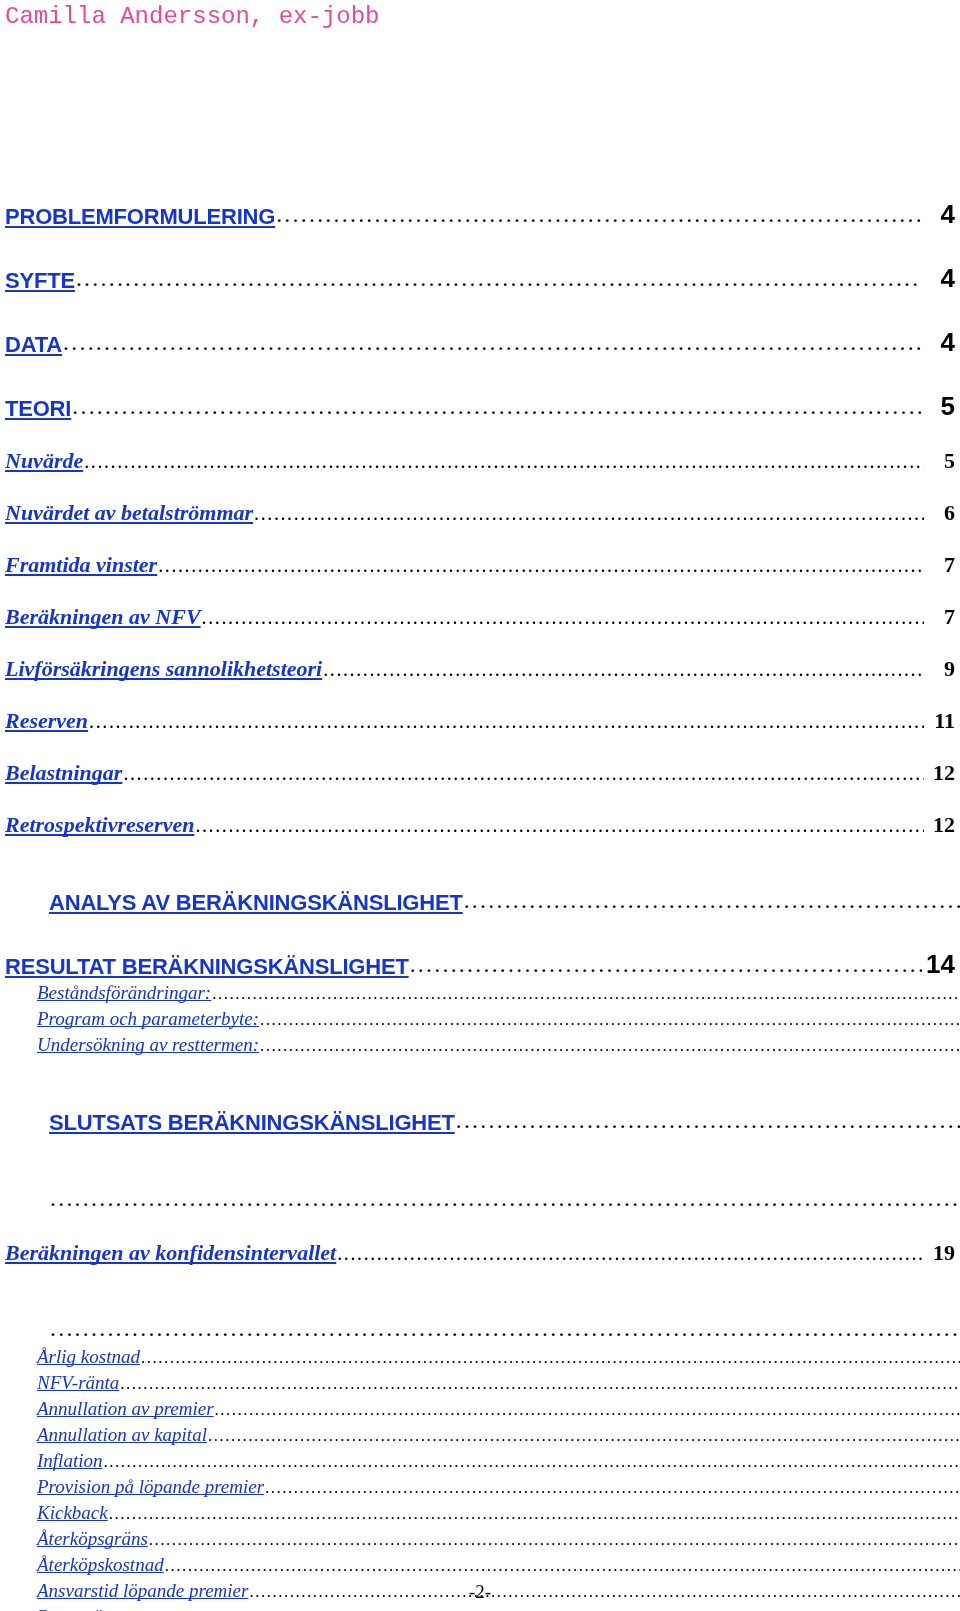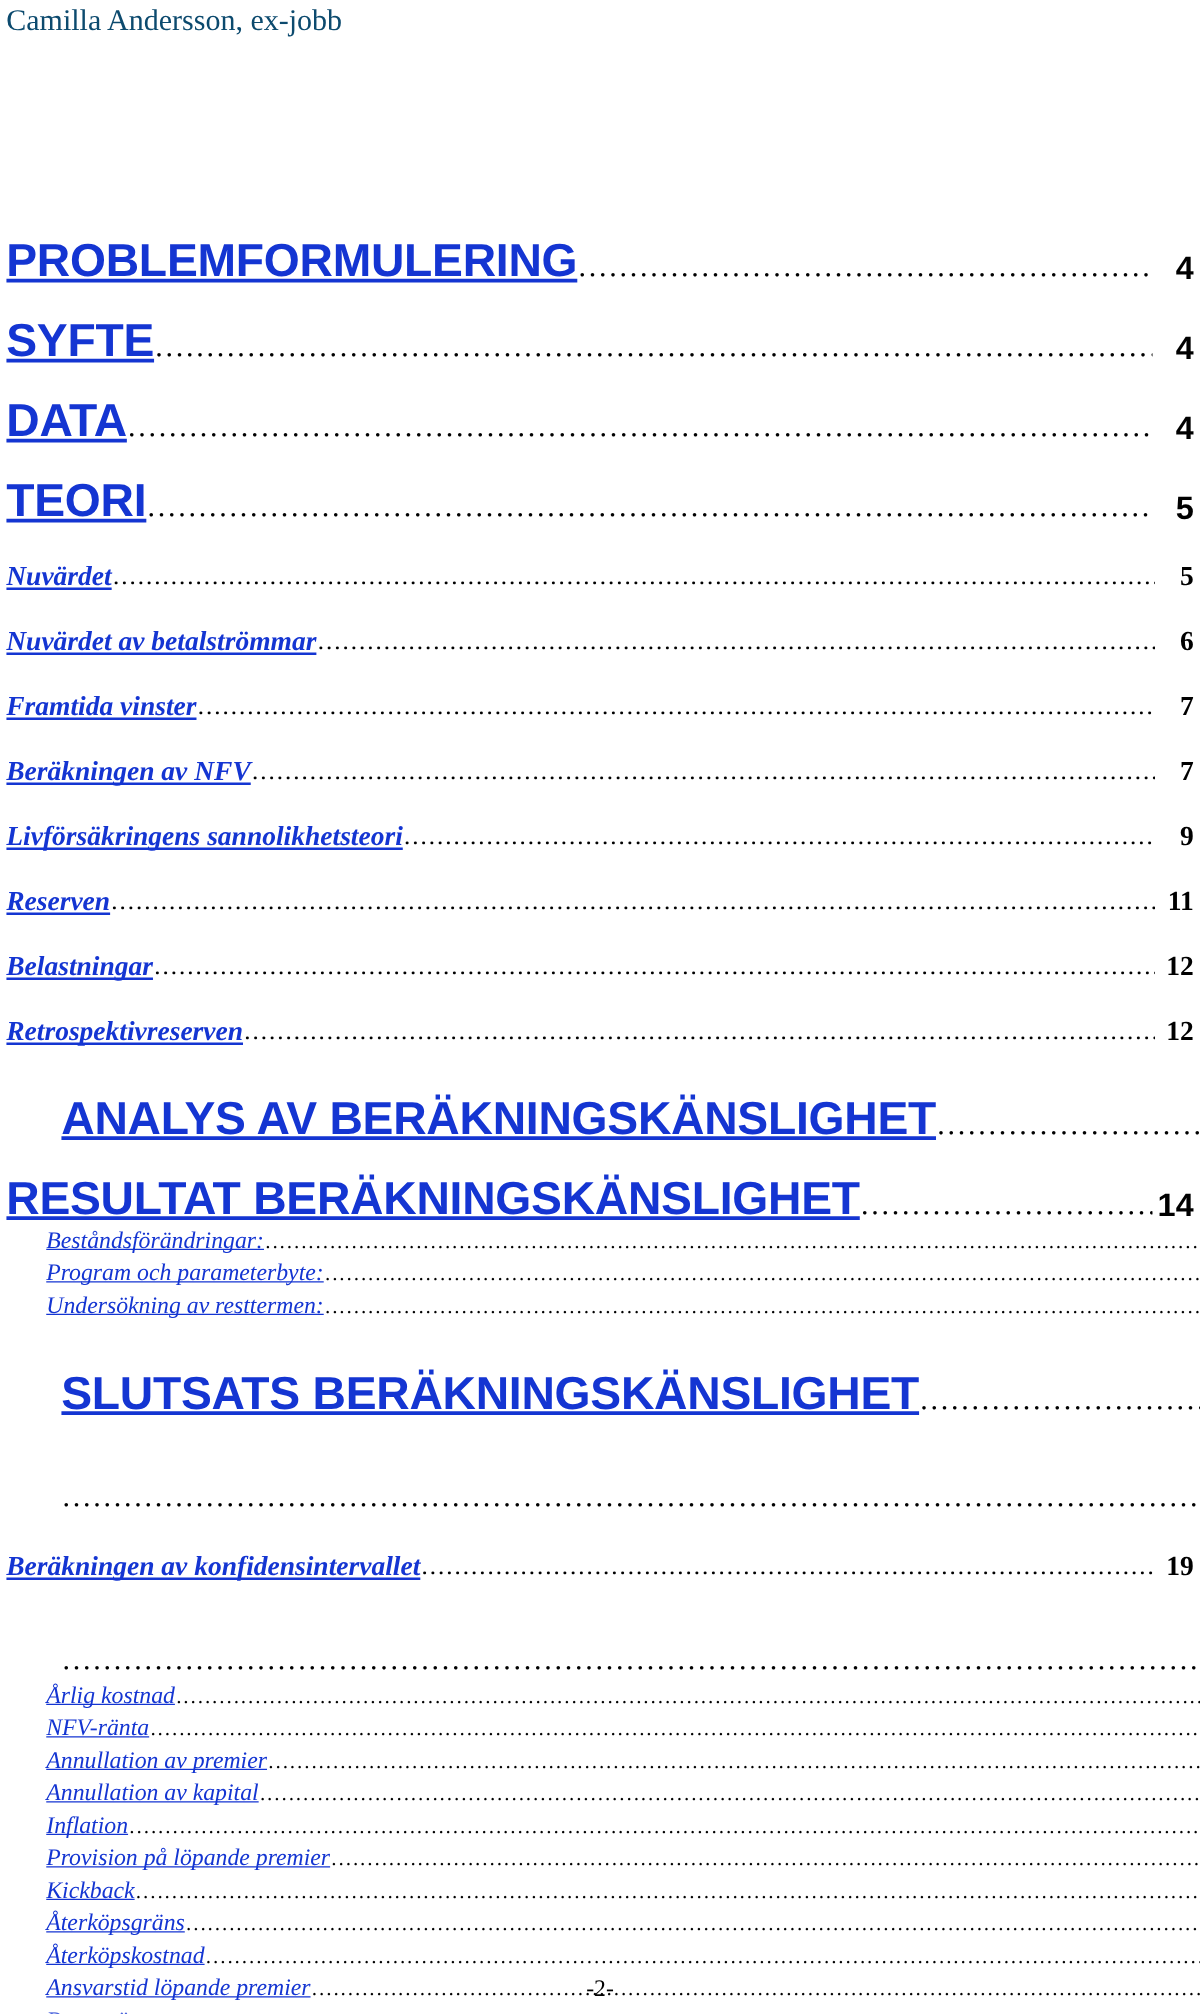--- a/index.html
+++ b/index.html
@@ -21,24 +21,24 @@
     height: 1611px;
     box-sizing: border-box;
     padding: 0 5px 0 5px;
   }
 
   
   .doc-header {
     position: absolute;
     top: 2px;
     left: 5px;
-    font-family: Liberation Serif, serif;
+    font-family: Liberation Mono, monospace;
     font-size: 24px;
     line-height: 30px;
-    color: #0c4a6e;
+    color: #ec4899;
     white-space: nowrap;
   }
 
   
   .toc {
     position: absolute;
     top: 168px;
     left: 5px;
     right: 5px;
     width: 950px;
@@ -76,21 +76,21 @@
 
   
   .lvl1 {
     height: 62px;
     align-items: flex-end;
     padding-bottom: 2px;
   }
   .lvl1 .toc-title {
     font-family: "Liberation Sans", "DejaVu Sans", sans-serif;
     font-weight: bold;
-    font-size: 37px;
+    font-size: 22px;
     letter-spacing: -0.2px;
   }
   .lvl1 .toc-leader {
     font-size: 24px;
     letter-spacing: 2.2px;
     position: relative;
     top: -2px;
   }
   .lvl1 .toc-page {
     font-family: "Liberation Sans", "DejaVu Sans", sans-serif;
@@ -181,21 +181,21 @@
         <span class="toc-title">DATA</span>
         <span class="toc-leader">...........................................................................................................................................................................................................................................................................................................</span>
         <span class="toc-page">4</span>
       </div>
       <div class="toc-entry lvl1">
         <span class="toc-title">TEORI</span>
         <span class="toc-leader">...........................................................................................................................................................................................................................................................................................................</span>
         <span class="toc-page">5</span>
       </div>
       <div class="toc-entry lvl2">
-        <span class="toc-title">Nuvärdet</span>
+        <span class="toc-title">Nuvärde</span>
         <span class="toc-leader">...........................................................................................................................................................................................................................................................................................................</span>
         <span class="toc-page">5</span>
       </div>
       <div class="toc-entry lvl2">
         <span class="toc-title">Nuvärdet av betalströmmar</span>
         <span class="toc-leader">...........................................................................................................................................................................................................................................................................................................</span>
         <span class="toc-page">6</span>
       </div>
       <div class="toc-entry lvl2">
         <span class="toc-title">Framtida vinster</span>

